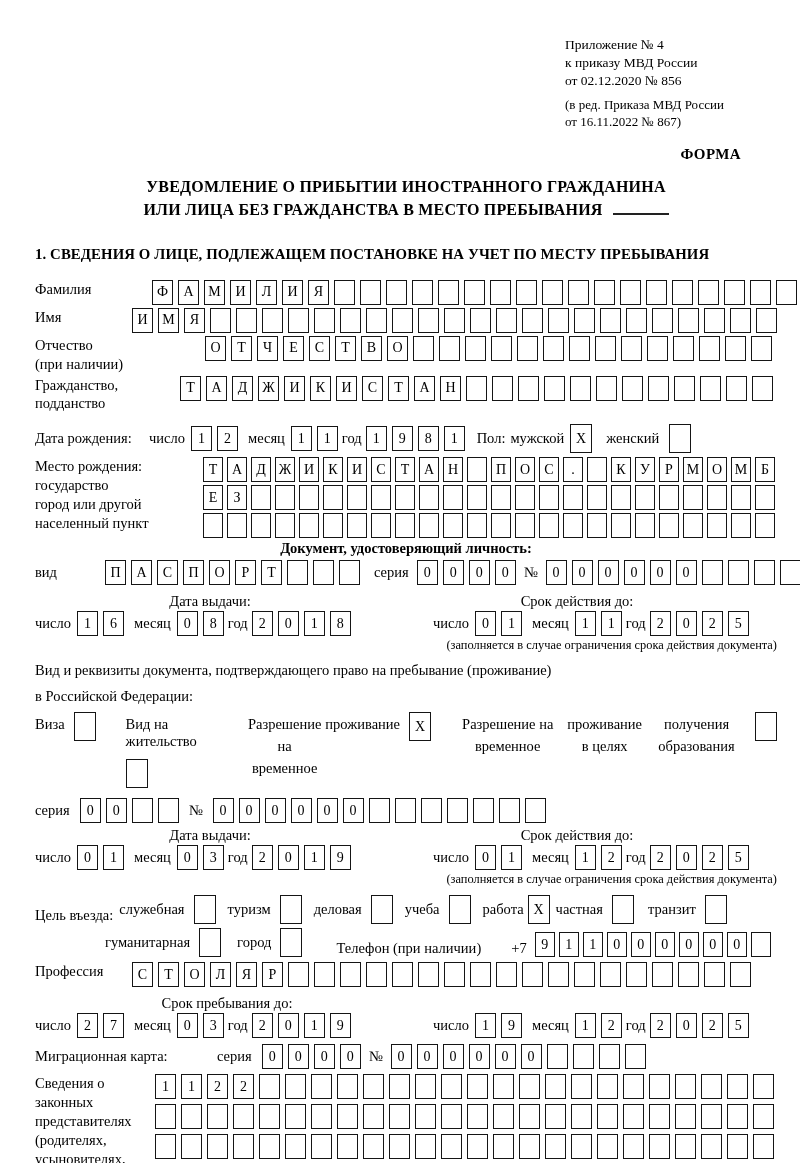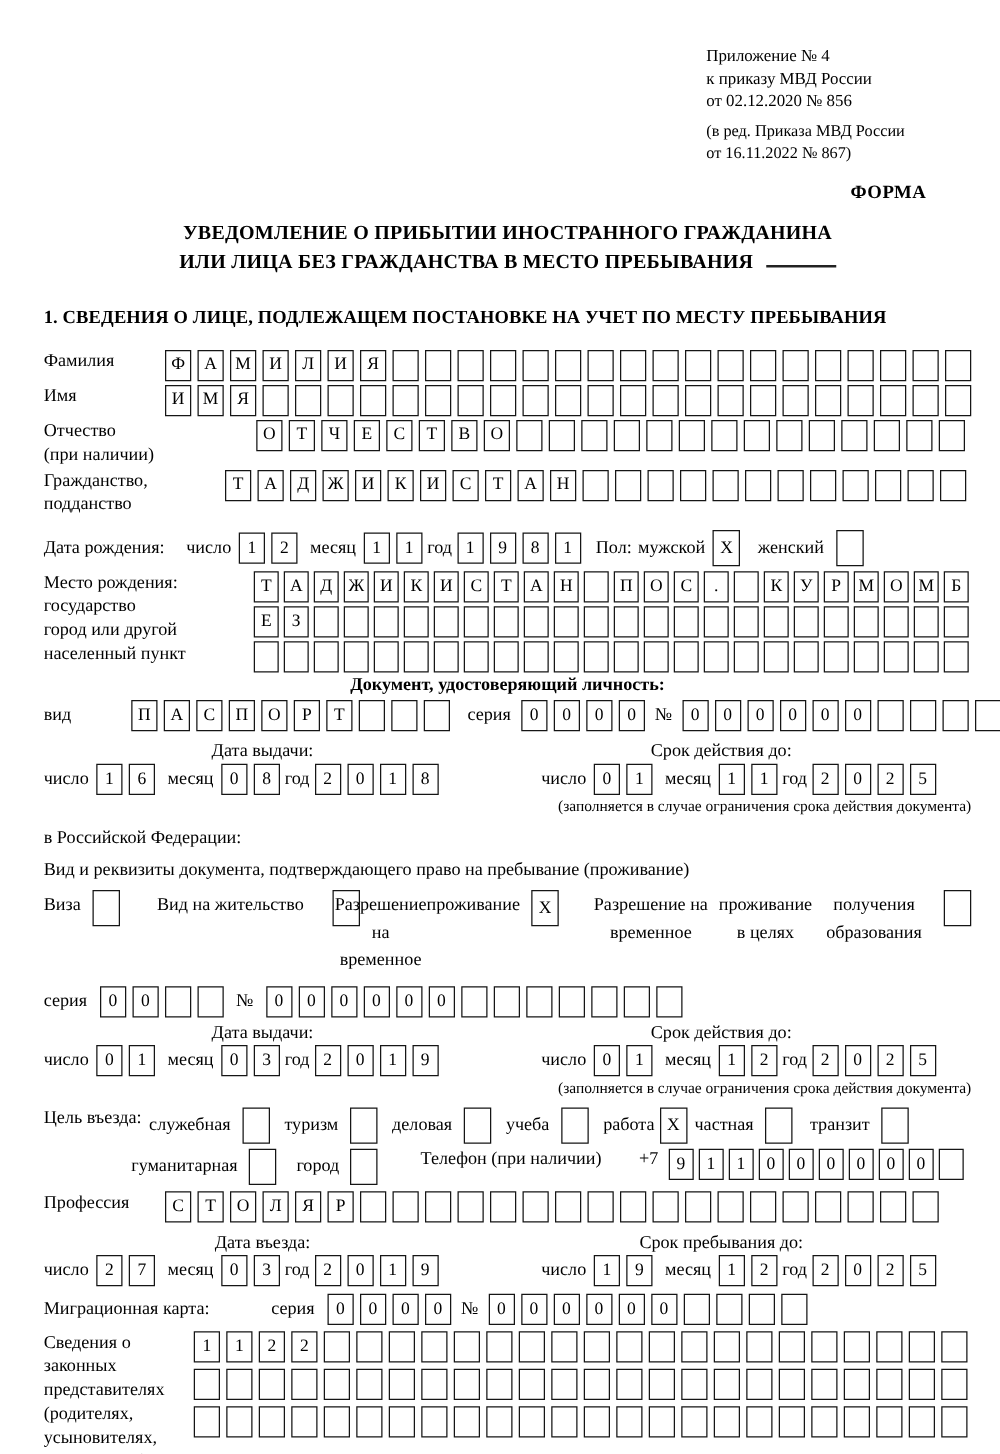--- a/index.html
+++ b/index.html
@@ -53,21 +53,21 @@
   .dg.left{width:398px;flex:none;}
   .dnote{font-size:12.4px;text-align:right;margin-top:2px;}
   .doc-heading{font-weight:bold;font-size:14.5px;text-align:center;margin-top:2px;}
   .resid-p{font-size:14.5px;margin-top:9px;}
   
   .visa-row{display:flex;align-items:flex-start;margin-top:7px;}
   .pair{display:flex;align-items:flex-start;gap:9px;}
   .pair .t{padding-top:4px;}
   .mlines{display:flex;flex-direction:row;text-align:center;font-size:14.5px;line-height:1.5;padding-top:2px;}
   
-  .purpose{align-items:flex-start;}
+  .purpose{align-items:flex-end;}
   .purpose .pair{align-items:center;}
   .purpose .pair .t{padding-top:0;}
 </style>
 </head>
 <body>
 
 <div class="page">
 
   <div class="appendix">
     <span class="line">Приложение № 4</span>
@@ -81,21 +81,21 @@
 
   <div class="forma">ФОРМА</div>
 
   <div class="title">
     <span>УВЕДОМЛЕНИЕ О ПРИБЫТИИ ИНОСТРАННОГО ГРАЖДАНИНА</span><br>
     <span>ИЛИ ЛИЦА БЕЗ ГРАЖДАНСТВА В МЕСТО ПРЕБЫВАНИЯ</span><span class="title-underline"></span>
   </div>
 
   <div class="sec-heading">1. СВЕДЕНИЯ О ЛИЦЕ, ПОДЛЕЖАЩЕМ ПОСТАНОВКЕ НА УЧЕТ ПО МЕСТУ ПРЕБЫВАНИЯ</div>
 
-  <div class="frow" style="margin-top:17px;">
+  <div class="frow" style="margin-top:17px;gap:20px;">
     <span class="lbl w-fam">Фамилия</span>
     <span class="cells">
         <span class="cell">Ф</span>
         <span class="cell">А</span>
         <span class="cell">М</span>
         <span class="cell">И</span>
         <span class="cell">Л</span>
         <span class="cell">И</span>
         <span class="cell">Я</span>
         <span class="cell"></span>
@@ -409,31 +409,31 @@
       <span class="cells">
           <span class="cell">2</span>
           <span class="cell">0</span>
           <span class="cell">2</span>
           <span class="cell">5</span>
         </span>
     </span>
   </div>
   <div class="dnote">(заполняется в случае ограничения срока действия документа)</div>
 
+  <div class="resid-p">Вид и реквизиты документа, подтверждающего право на пребывание (проживание)</div>
   <div class="resid-p">в Российской Федерации:</div>
-  <div class="resid-p">Вид и реквизиты документа, подтверждающего право на пребывание (проживание)</div>
 
   <div class="visa-row">
     <span class="pair">
       <span class="t">Виза</span>
       <span class="cells cb">
           <span class="cell"></span>
         </span>
     </span>
-    <span class="pair" style="margin-left:30px;">
+    <span class="pair" style="margin-left:30px;flex-direction:column;">
       <span class="t" style="margin-right:14px;">Вид на жительство</span>
       <span class="cells cb">
           <span class="cell"></span>
         </span>
     </span>
     <span class="pair" style="margin-left:26px;">
       <span class="mlines">
         <span>Разрешение на временное</span>
         <span>проживание</span>
       </span>
@@ -624,21 +624,20 @@
         <span class="cell"></span>
         <span class="cell"></span>
         <span class="cell"></span>
         <span class="cell"></span>
         <span class="cell"></span>
         <span class="cell"></span>
       </span>
   </div>
 
   <div class="dlabels">
-    <span class="dl-left">Дата въезда:</span>
     <span class="dl-right">Срок пребывания до:</span>
   </div>
   <div class="dnums">
     <span class="dg left">
       <span class="t mr6">число</span>
       <span class="cells">
           <span class="cell">2</span>
           <span class="cell">7</span>
         </span>
       <span class="t ml10">месяц</span>

